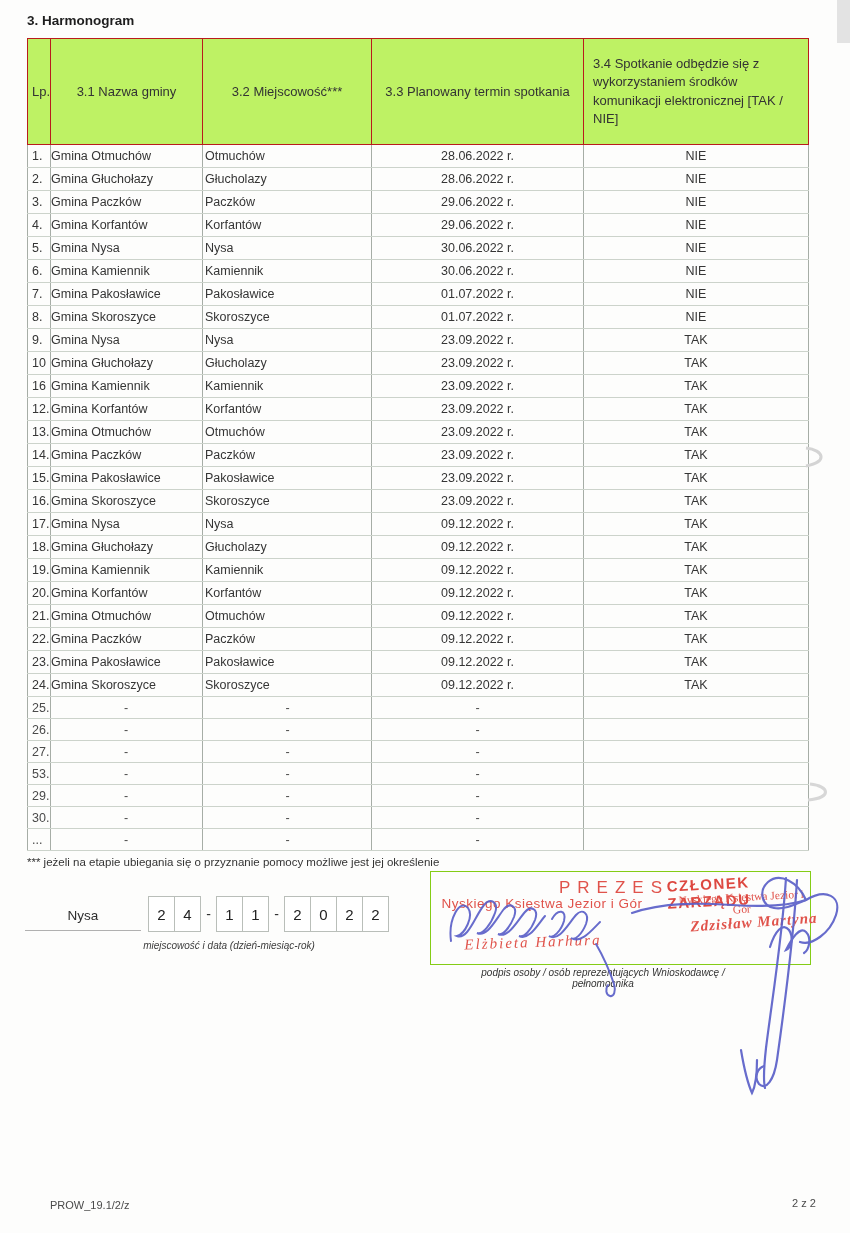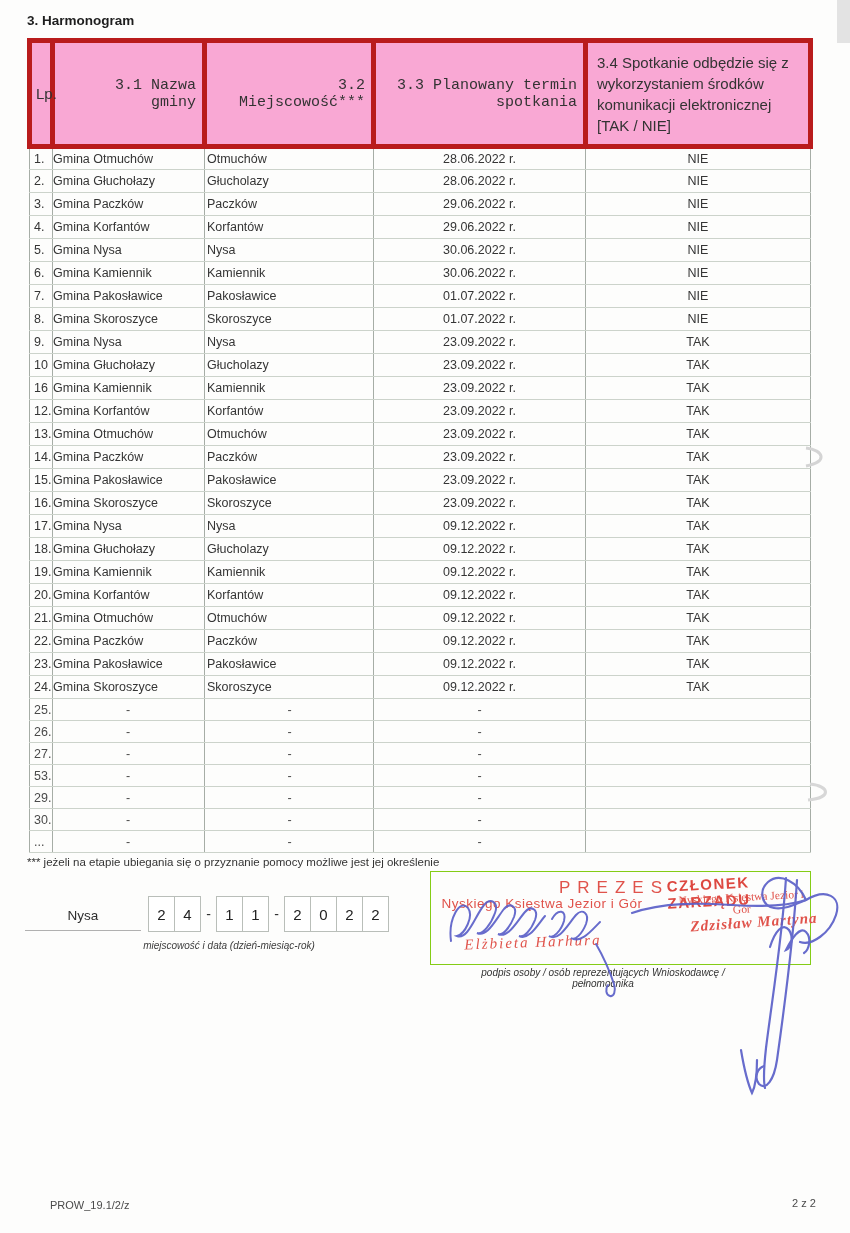--- a/index.html
+++ b/index.html
@@ -3,25 +3,25 @@
 <meta charset="utf-8">
 <style>
   html,body{margin:0;padding:0;background:#ffffff;}
   .page{position:relative;width:850px;height:1233px;background:#fdfdfc;overflow:hidden;
         font-family:"Liberation Sans", sans-serif;color:#2f2f2f;}
 
   .doc-title{position:absolute;left:27px;top:13px;font-size:13.5px;font-weight:bold;color:#1e1e1e;}
 
   table.schedule{position:absolute;left:27px;top:38px;width:781px;border-collapse:collapse;
                  table-layout:fixed;border:1px solid #98a098;}
-  table.schedule th{border:5px solid #b91c1c;font-weight:normal;font-size:15px;color:#333;
-                    vertical-align:middle;background:#f9a8d4;}
+  table.schedule th{border:1px solid #b91c1c;font-weight:normal;font-size:13px;color:#333;
+                    vertical-align:middle;background:#bef264;}
   table.schedule thead tr{height:106px;}
   th.h-lp{text-align:left;padding-left:4px;}
-  th.h-gmina, th.h-miejscowosc, th.h-termin{text-align:right;padding:16px 6px;font-family:Liberation Mono, monospace;}
+  th.h-gmina, th.h-miejscowosc, th.h-termin{text-align:center;padding:16px 6px;}
   th.h-elektronicznie{text-align:left;padding:0 9px;line-height:1.4;}
   table.schedule td{font-size:12.5px;color:#353535;vertical-align:middle;
                     border-left:1px solid #a6ada6;border-right:1px solid #a6ada6;
                     border-top:1px solid #ccd3cb;border-bottom:1px solid #ccd3cb;
                     white-space:nowrap;overflow:hidden;}
   table.schedule tbody tr{height:23px;}
   table.schedule tbody tr.empty-row{height:22px;}
   td.col-lp{text-align:left;padding-left:4px;color:#454545;}
   td.col-gmina{text-align:left;padding-left:0;}
   td.col-miejscowosc{text-align:left;padding-left:2px;}

